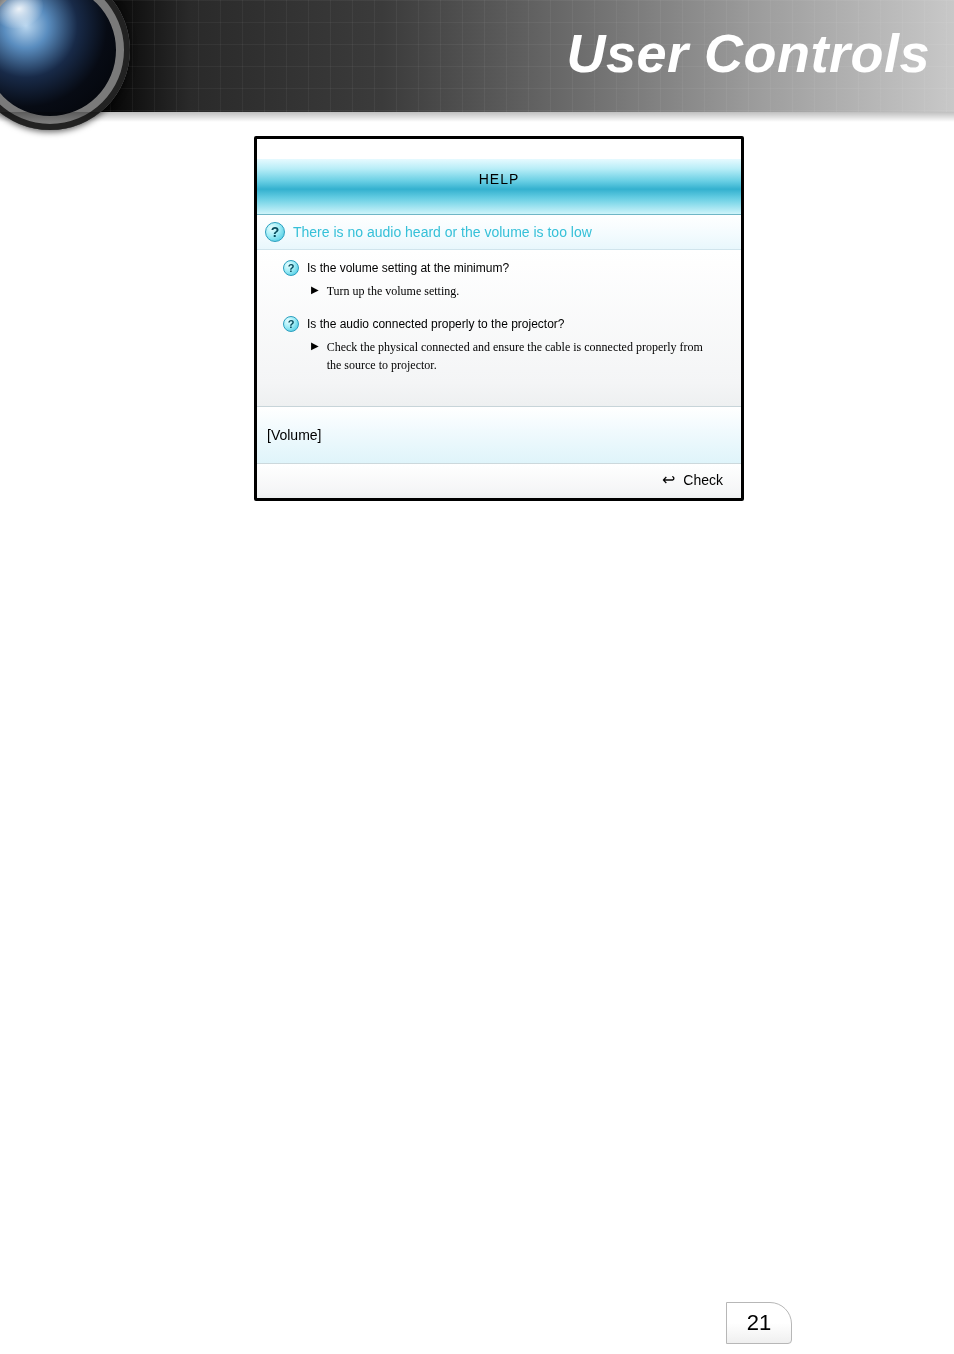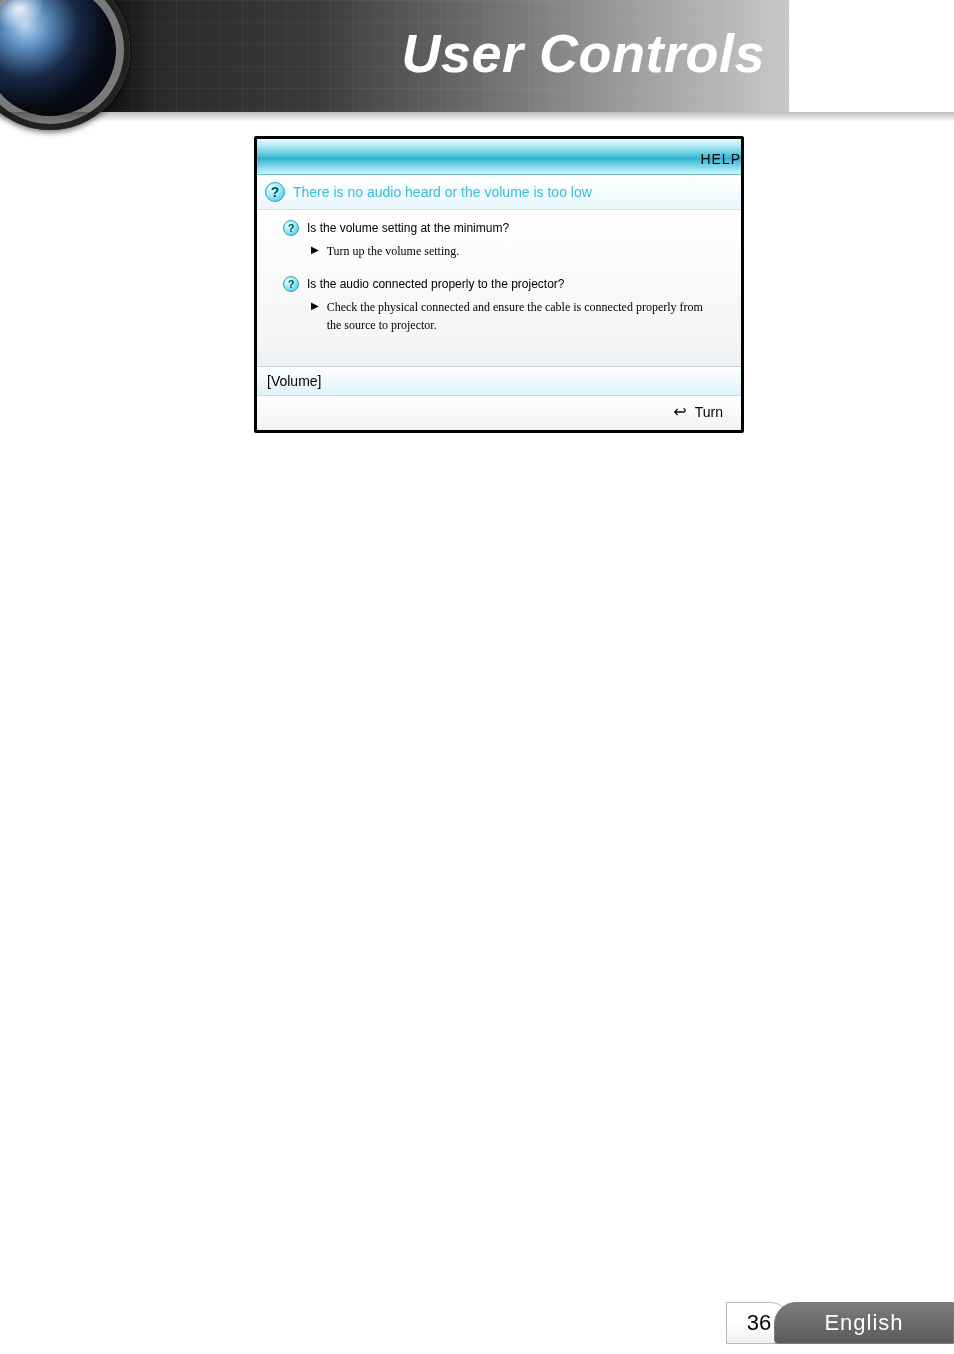--- a/index.html
+++ b/index.html
@@ -9,21 +9,21 @@
     background: #ffffff;
     font-family: Arial, Helvetica, sans-serif;
     position: relative;
     overflow: hidden;
   }
 
   
   .banner {
     position: absolute;
     top: 0; left: 0;
-    width: 789px;
+    width: 954px;
     height: 112px;
     background: linear-gradient(to right,
       #000 0%, #000 10%, #1a1a1a 16%, #2a2a2a 20%,
       #3b3b3b 40%, #6b6b6b 60%, #9e9e9e 80%, #c8c8c8 100%);
   }
   .banner-grid {
     position: absolute; inset: 0;
     background-image:
       repeating-linear-gradient(to right,  rgba(255,255,255,0.05) 0 1px, transparent 1px 22px),
       repeating-linear-gradient(to bottom, rgba(255,255,255,0.05) 0 1px, transparent 1px 22px);
@@ -67,31 +67,32 @@
   .panel {
     position: absolute;
     top: 136px; left: 254px;
     width: 490px;
     border: 3px solid #000;
     border-radius: 2px;
     background: #fff;
     font-family: Arial, sans-serif;
   }
   .panel-head {
-    height: 36px;
+    height: 56px;
     background: linear-gradient(to bottom,
       #e6faff 0%, #b7edf7 18%, #69cfe4 40%,
       #34b1cf 55%, #69cfe4 72%, #cef4fa 100%);
-    text-align: right;
+    text-align: center;
     line-height: 40px;
     font-size: 14px;
     letter-spacing: 1px;
     color: #000;
     border-bottom: 1px solid #6fb6c6;
     font-weight: 500;
+    margin-top: 20px;
   }
   .topic-row {
     display: flex;
     align-items: center;
     gap: 8px;
     padding: 7px 8px 7px 8px;
     background: linear-gradient(to bottom, #ffffff 0%, #f4fbfe 55%, #e8f7fc 100%);
     border-bottom: 1px solid #d0e4ec;
   }
   .q-icon-lg, .q-icon-sm {
@@ -117,21 +118,21 @@
     color: #000;
     border-bottom: 1px solid #c7d4d9;
   }
   .qa-block { margin-bottom: 16px; }
   .qa-line1 { display: flex; align-items: center; gap: 8px; margin-left: 14px; }
   .qa-action { display: flex; align-items: flex-start; gap: 8px; margin-left: 42px; margin-top: 6px; }
   .tri { font-size: 10px; line-height: 16px; color: #000; }
   .action-text { line-height: 18px; max-width: 380px; font-family: Liberation Serif, serif; }
   .selected-bar {
     background: linear-gradient(to bottom, #ffffff 0%, #eef9fd 50%, #dff4fa 100%);
-    padding: 6px 10px;
+    padding: 20px 10px;
     font-size: 14px;
     color: #000;
     border-bottom: 1px solid #ccd8dc;
   }
   .exit-row {
     display: flex;
     justify-content: flex-end;
     align-items: center;
     gap: 8px;
     padding: 8px 18px 10px 10px;
@@ -211,20 +212,19 @@
         <span class="action-text">Check the physical connected and ensure the cable is connected properly from the source to projector.</span>
       </div>
     </div>
 
   </div>
 
   <div class="selected-bar">[Volume]</div>
 
   <div class="exit-row">
     <span class="back-icon">↩</span>
-    <span>Turn</span>
+    <span>Check</span>
   </div>
 </div>
 
 <div class="footer">
-  <div class="pagecap">36</div>
-  <div class="langcap">English</div>
+  <div class="pagecap">21</div>
 </div>
 
 </body></html>

